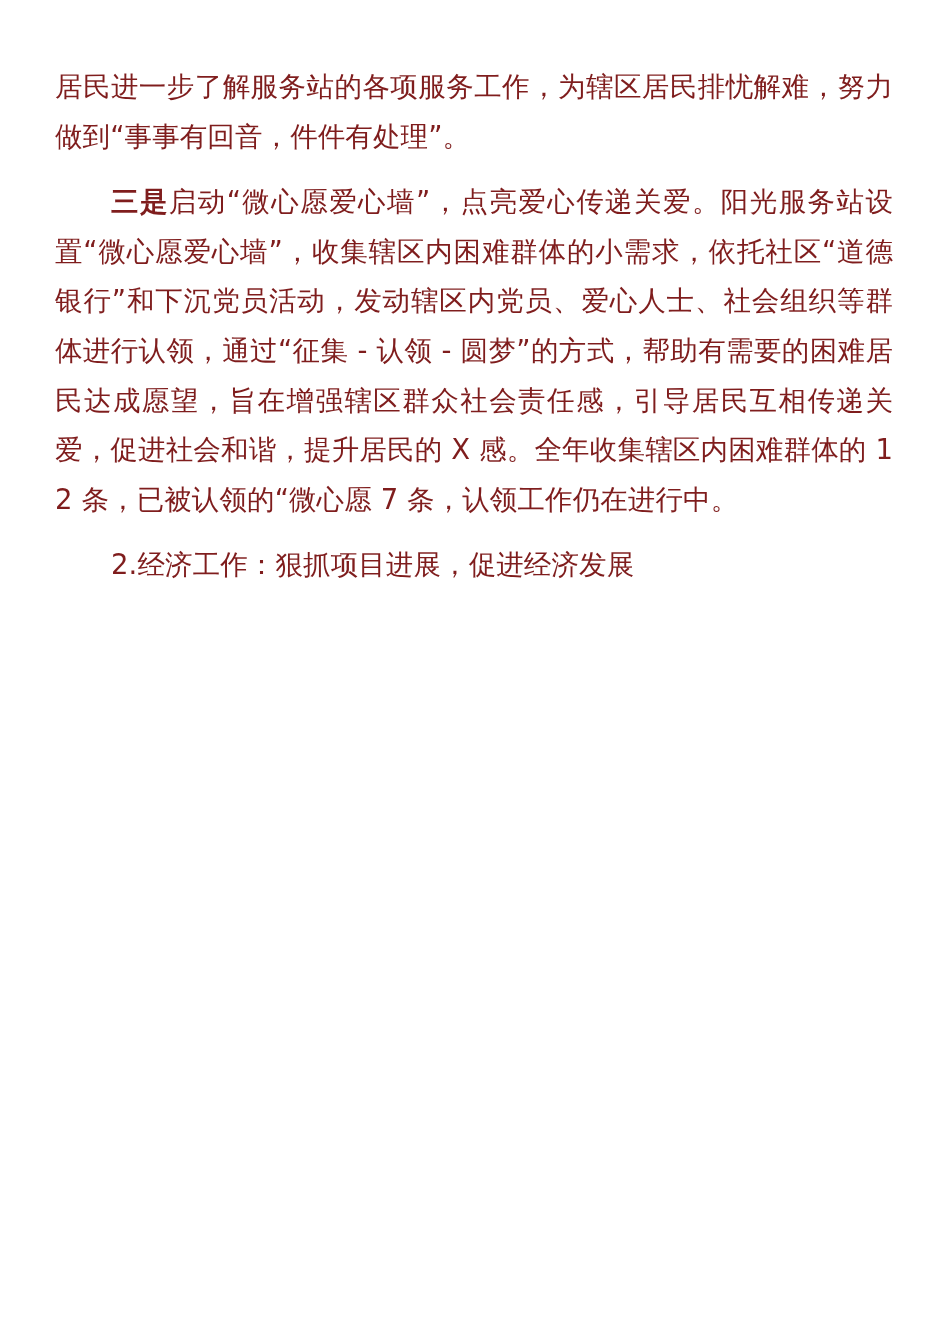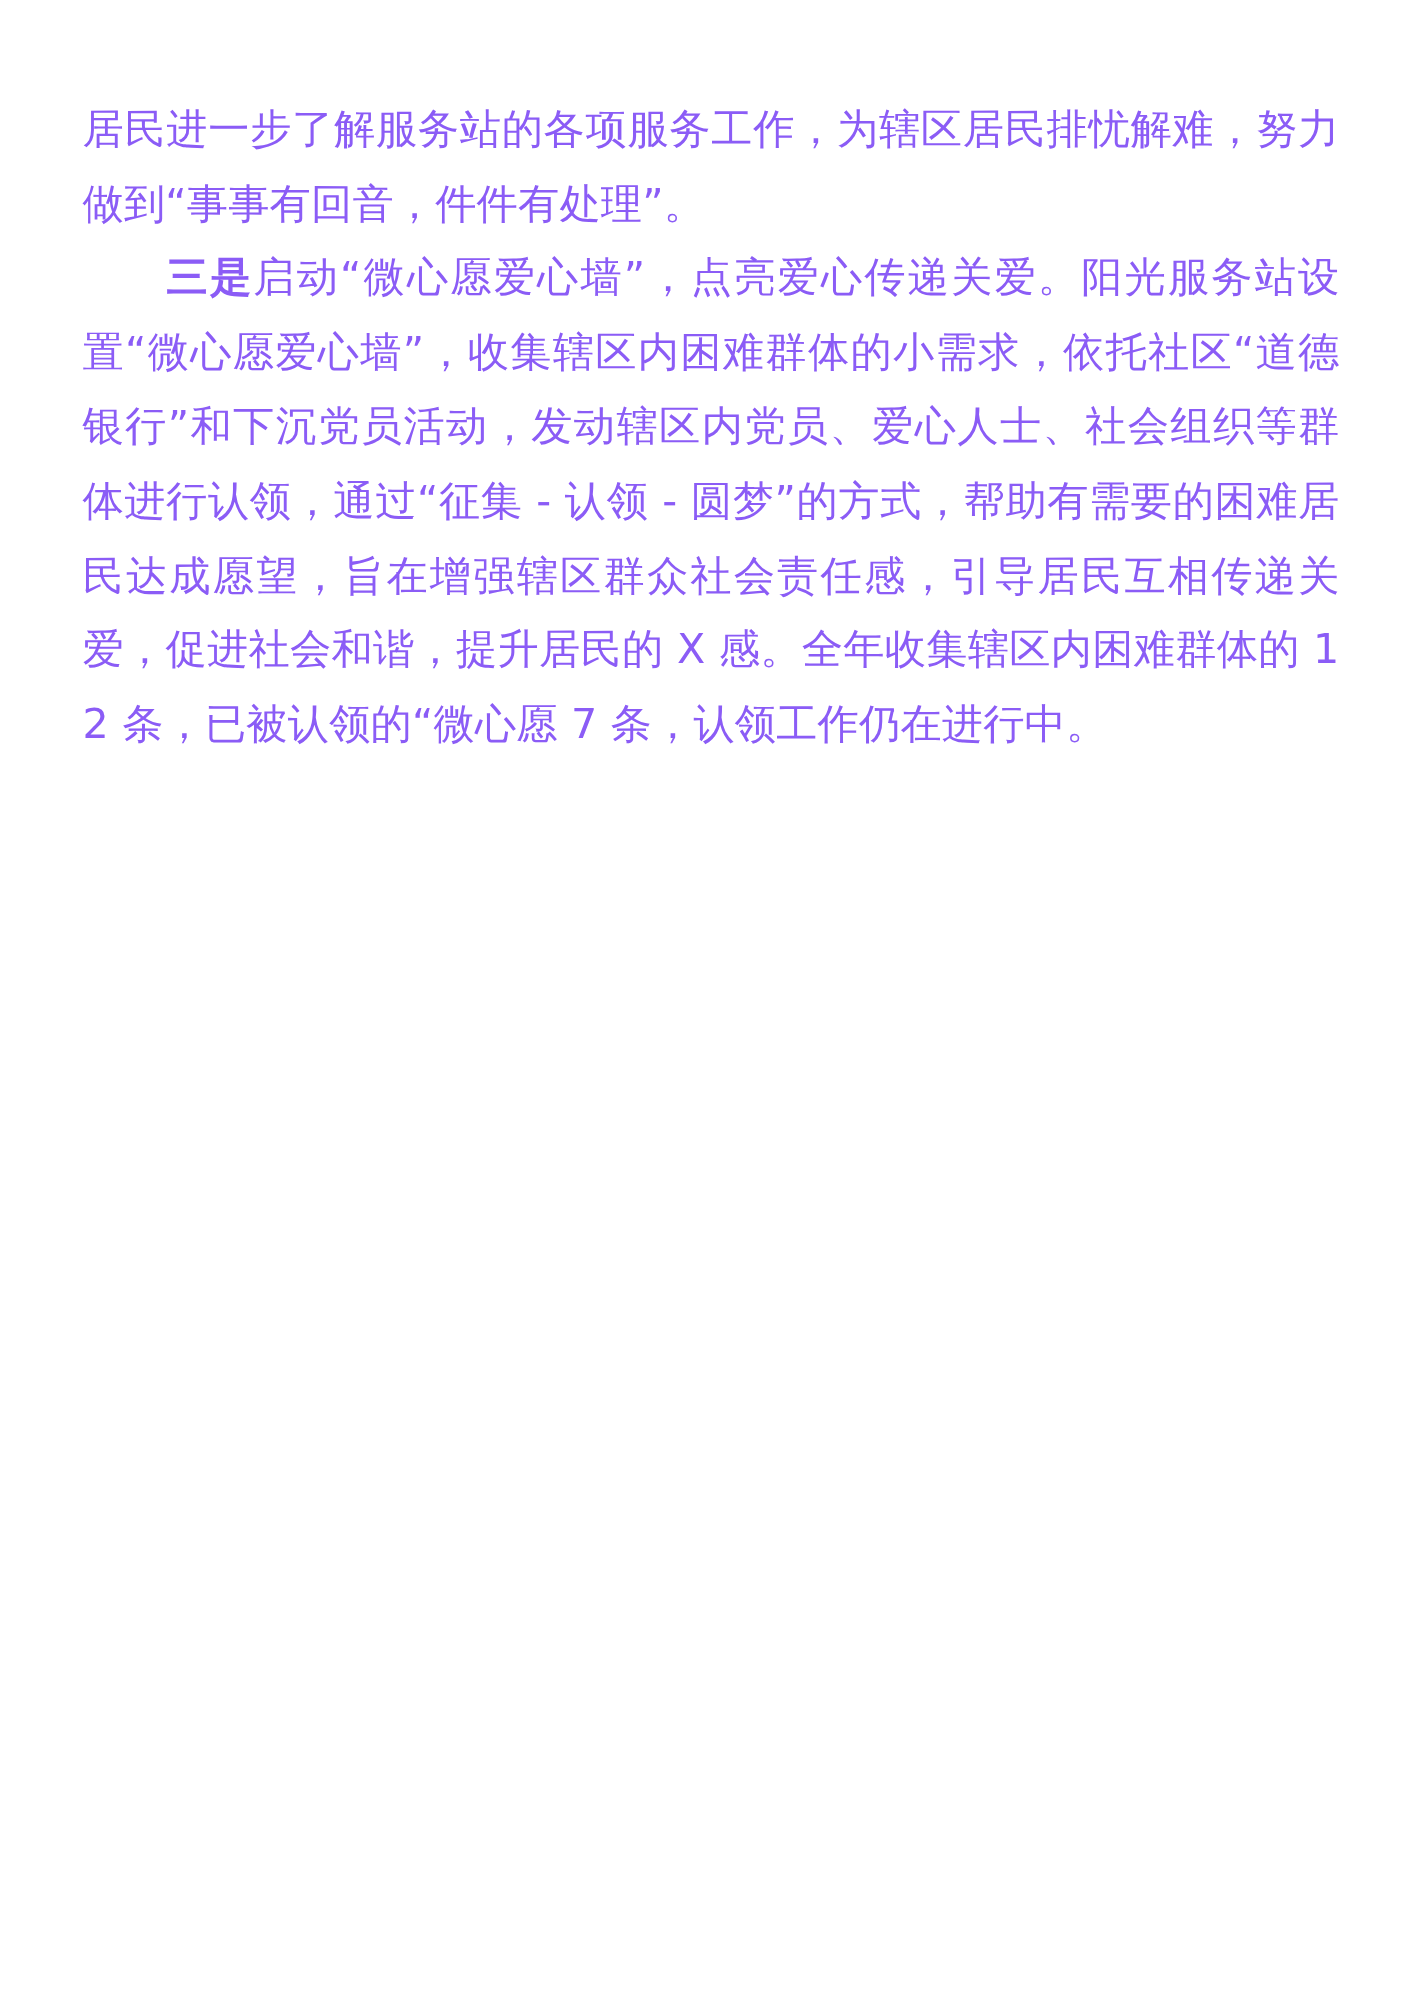--- a/index.html
+++ b/index.html
@@ -25,29 +25,30 @@
     padding: 62px 58px 0 55px;
   }
   .doc-body {
     width: 838px;
   }
   p.para {
     margin: 0;
     padding: 0;
     font-size: 27.5px;
     line-height: 49.6px;
-    color: #8b5cf6;
+    color: #7f1d1d;
     text-align: justify;
     text-justify: inter-ideograph;
     letter-spacing: 0.1px;
     word-break: break-all;
     font-weight: 400;
   }
   p.indent-2 {
     text-indent: 56px;
+    margin-top: 16px;
   }
   p.indent-25 {
     text-indent: 70px;
   }
   p.indent-0 {
     text-indent: 0;
   }
   .b {
     font-weight: 700;
   }
@@ -56,18 +57,19 @@
 <body>
 
 <div id="page">
   <div class="doc-body">
 
     <p class="para indent-0"><span>居民进一步了解服务站的各项服务工作，为辖区居民排忧解难，努力做到“事事有回音，件件有处理”。</span></p>
 
     <p class="para indent-2"><span class="b">三是</span><span>启动“微心愿爱心墙”，点亮爱心传递关爱。阳光服务站设置“微心愿爱心墙”，收集辖区内困难群体的小需求，依托社区“道德银行”和下沉党员活动，发动辖区内党员、爱心人士、社会组织等群体进行认领，通过“征集 - 认领 - 圆梦”的方式，帮助有需要的困难居民达成愿望，旨在增强辖区群众社会责任感，引导居民互相传递关爱，促进社会和谐，提升居民的 X 感。全年收集辖区内困难群体的 12 条，已被认领的“微心愿 7 条，认领工作仍在进行中。</span></p>
 
 
+    <p class="para indent-2"><span>2.经济工作：狠抓项目进展，促进经济发展</span></p>
 
 
 
 
   </div>
 </div>
 
 </body></html>

